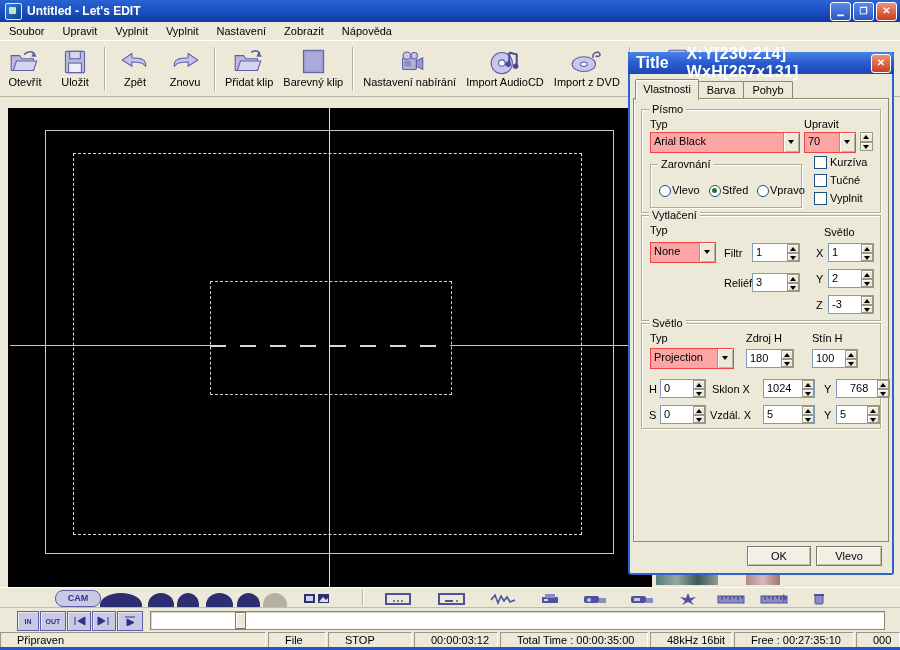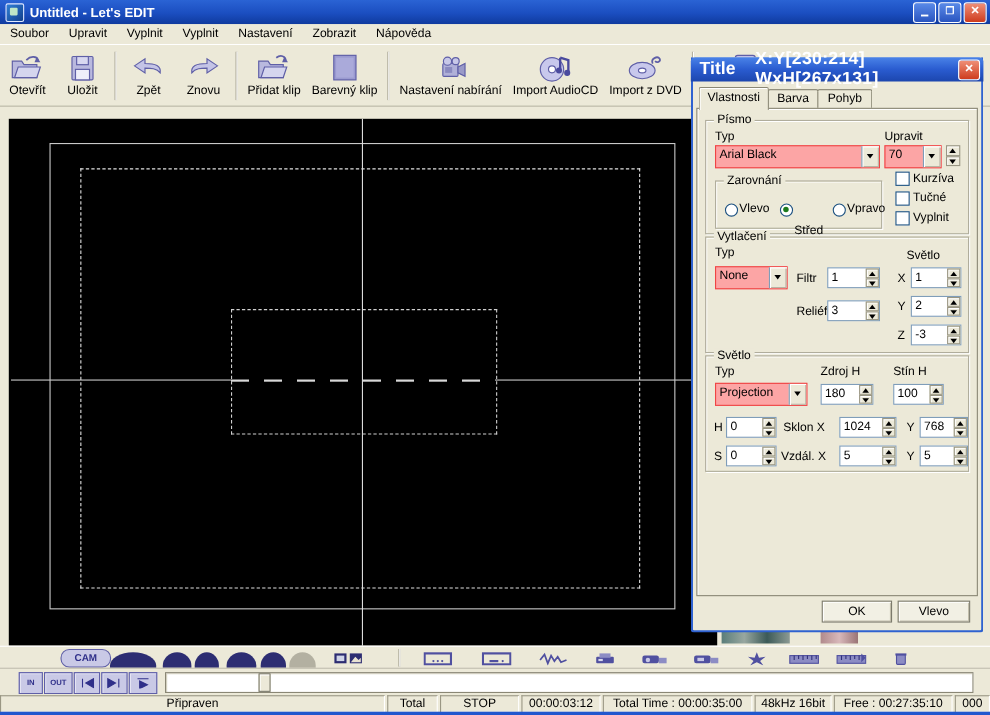--- a/index.html
+++ b/index.html
@@ -102,21 +102,21 @@
   .slider{position:absolute;left:150px;top:3px;width:733px;height:17px;background:#fff;
     border:1px solid #8a8775;box-shadow:inset 1px 1px 0 #d8d5c4;}
   .thumb{position:absolute;left:84px;top:0px;width:9px;height:15px;background:#ece9d8;
     border:1px solid #7c7a6c;box-shadow:inset 1px 1px 0 #fff;}
   .thumbnail{position:absolute;height:13px;top:572px;}
 
   
   .statusbar{position:absolute;left:0;top:631px;width:900px;height:16px;background:#ece9d8;
     display:flex;align-items:stretch;gap:2px;padding-top:1px;}
   .seg{border:1px solid;border-color:#9a9784 #fff #fff #9a9784;font-size:11px;
-    padding:1px 4px 0 4px;white-space:nowrap;overflow:hidden;text-align:center;}
+    padding:1px 4px 0 16px;white-space:nowrap;overflow:hidden;}
   .bluebottom{position:absolute;left:0;top:647px;width:900px;height:3px;background:#2157ce;}
 </style>
 </head>
 <body>
 
 <div class="win">
 
   <div class="titlebar">
     <div class="appicon"></div>
     <span>Untitled - Let's EDIT</span>
@@ -266,21 +266,21 @@
         </div>
         <div class="spinonly" style="left:218px;top:22px;">
           <span class="sb up"></span>
           <span class="sb dn"></span>
         </div>
         <div class="group" style="left:8px;top:54px;width:150px;height:42px;">
           <span class="legend">Zarovnání</span>
           <span class="rad" style="left:8px;top:20px;"></span>
           <span class="lbl" style="left:21px;top:19px;">Vlevo</span>
           <span class="rad on" style="left:58px;top:20px;"></span>
-          <span class="lbl" style="left:71px;top:19px;margin-top:20px;">Střed</span>
+          <span class="lbl" style="left:71px;top:19px;">Střed</span>
           <span class="rad" style="left:106px;top:20px;"></span>
           <span class="lbl" style="left:119px;top:19px;">Vpravo</span>
         </div>
         <span class="chk" style="left:172px;top:46px;"></span>
         <span class="lbl" style="left:188px;top:46px;">Kurzíva</span>
         <span class="chk" style="left:172px;top:64px;"></span>
         <span class="lbl" style="left:188px;top:64px;">Tučné</span>
         <span class="chk" style="left:172px;top:82px;"></span>
         <span class="lbl" style="left:188px;top:82px;">Vyplnit</span>
       </div>
@@ -368,21 +368,21 @@
         </div>
         <span class="lbl" style="left:70px;top:59px;">Sklon X</span>
         <div class="spin" style="left:121px;top:55px;width:50px;">
           <span class="val">1024</span>
           <span class="sbtns">
               <span class="sb up"></span>
               <span class="sb dn"></span>
             </span>
         </div>
         <span class="lbl" style="left:182px;top:59px;">Y</span>
-        <div class="spin" style="left:194px;top:55px;width:42px;">
+        <div class="spin" style="left:194px;top:55px;width:42px;padding-left:10px;">
           <span class="val">768</span>
           <span class="sbtns">
               <span class="sb up"></span>
               <span class="sb dn"></span>
             </span>
         </div>
         <span class="lbl" style="left:7px;top:85px;">S</span>
         <div class="spin" style="left:18px;top:81px;width:44px;">
           <span class="val">0</span>
           <span class="sbtns">
@@ -556,21 +556,21 @@
           <path d="M2 1 H12 M4 3 L11 6.5 L4 10 Z" stroke="#30308a" fill="#30308a"></path>
         </svg>
     </div>
     <div class="slider">
       <div class="thumb"></div>
     </div>
   </div>
 
   <div class="statusbar">
     <div class="seg" style="flex:1;">Připraven</div>
-    <div class="seg" style="width:36px;">Total</div>
+    <div class="seg" style="width:36px;">File</div>
     <div class="seg" style="width:62px;">STOP</div>
     <div class="seg" style="width:62px;">00:00:03:12</div>
     <div class="seg" style="width:126px;">Total Time : 00:00:35:00</div>
     <div class="seg" style="width:60px;">48kHz 16bit</div>
     <div class="seg" style="width:98px;">Free : 00:27:35:10</div>
     <div class="seg" style="width:22px;">000</div>
   </div>
   <div class="bluebottom"></div>
 
 </div>

